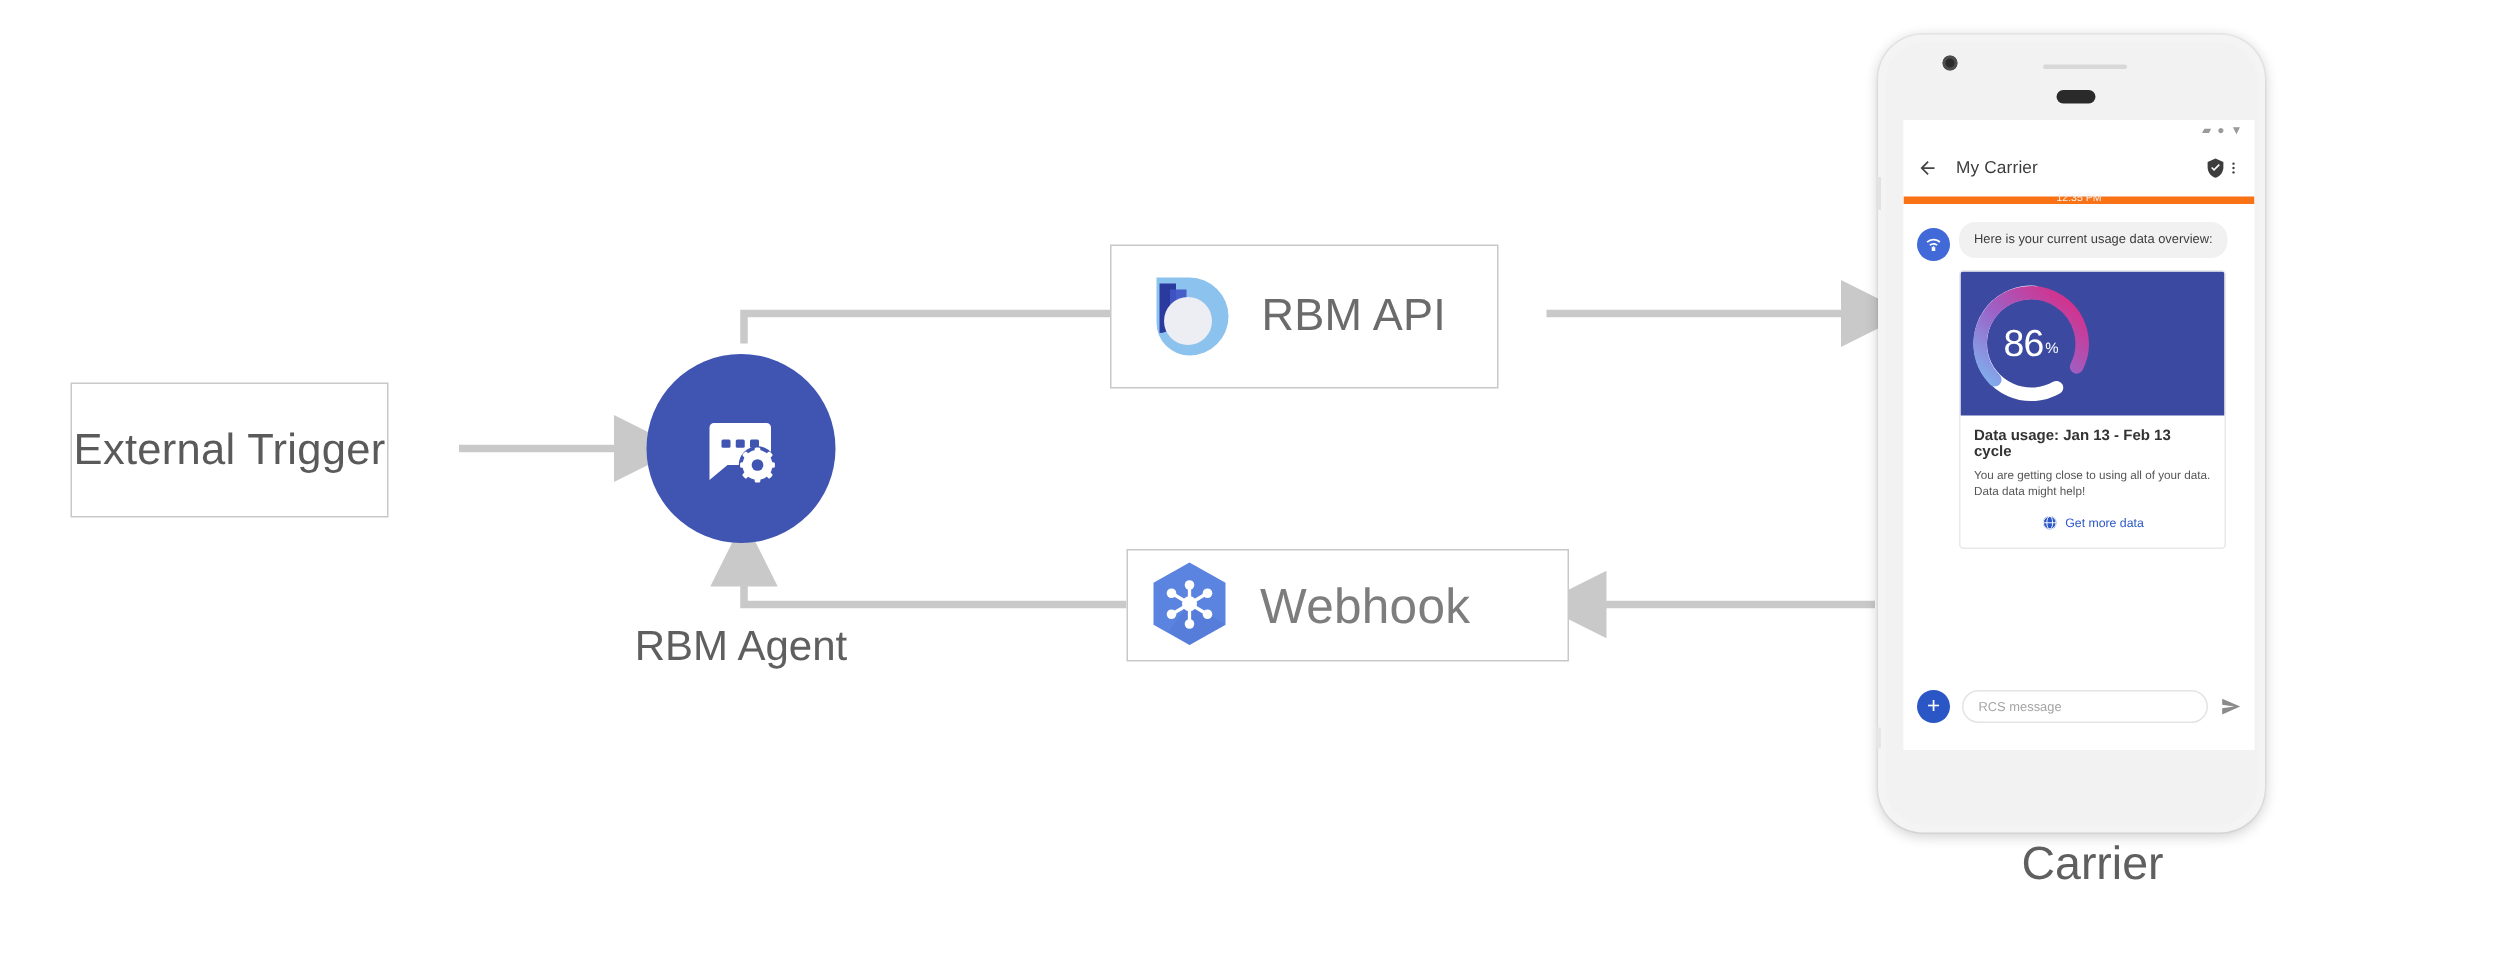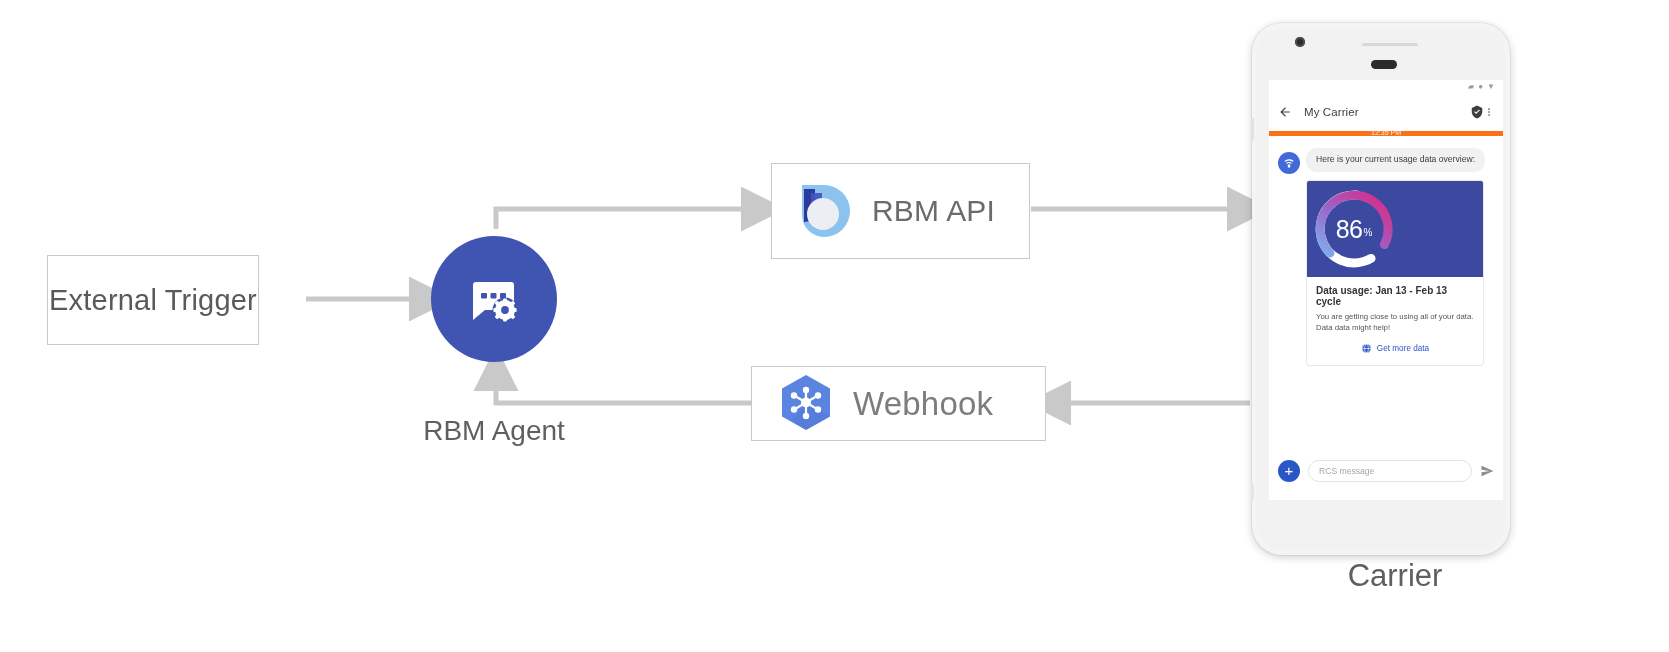--- a/index.html
+++ b/index.html
@@ -37,29 +37,29 @@
 
   
   #ext-trigger-box {
     left: 47px; top: 255px; width: 212px; height: 90px;
     justify-content: center;
   }
   #ext-trigger-box .node-label { font-size: 29px; color: #5a5a5a; }
 
   
   #rbm-api-box {
-    left: 771px; top: 163px; width: 259px; height: 96px;
+    left: 740px; top: 163px; width: 259px; height: 96px;
     padding-left: 14px; gap: 14px;
   }
   #rbm-api-box .node-label { font-size: 30px; color: #6b6b6b; }
 
   
   #webhook-box {
     left: 751px; top: 366px; width: 295px; height: 75px;
-    padding-left: 21px; gap: 14px;
+    padding-left: 8px; gap: 14px;
   }
   #webhook-box .node-label { font-size: 33px; color: #7d7d7d; }
 
   
   #rbm-agent {
     position: absolute;
     left: 431px; top: 236px;
     width: 126px; height: 126px;
     border-radius: 50%;
     background: #4054b2;

